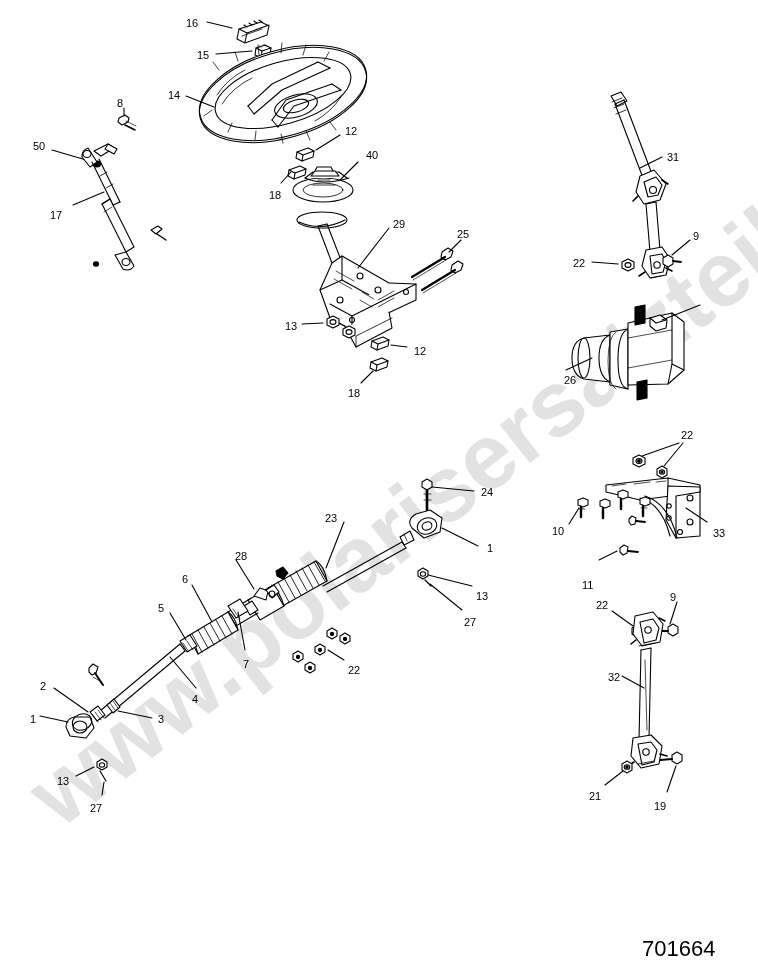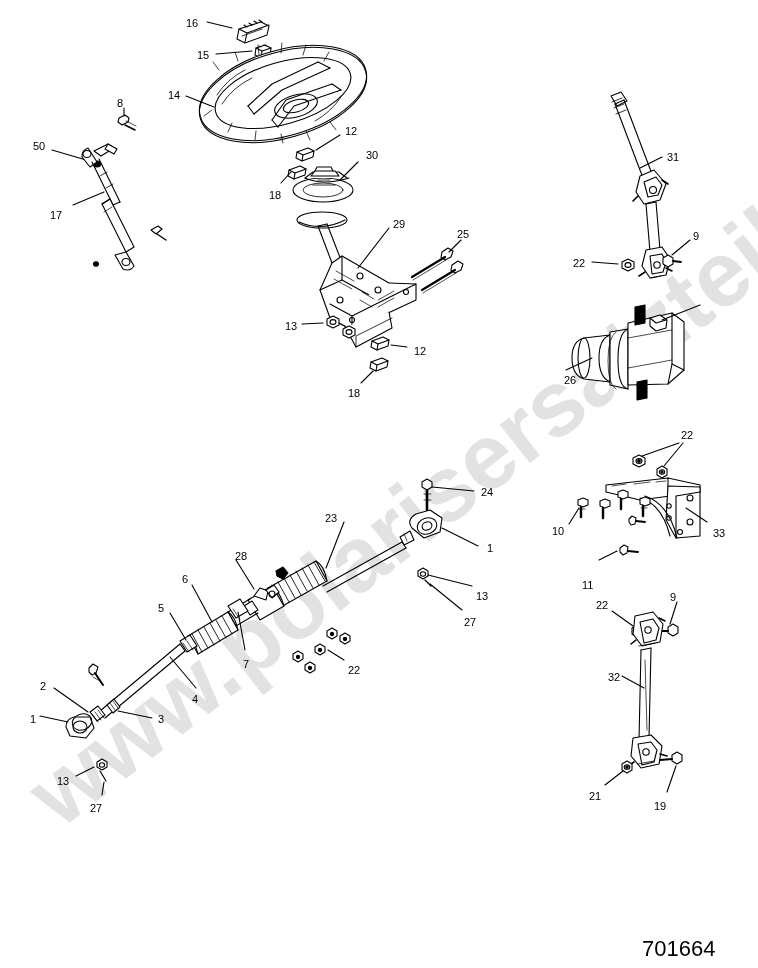--- a/index.html
+++ b/index.html
@@ -556,21 +556,21 @@
   </svg>
 
   <div id="callout-layer">
       <div class="callout" style="left: 186px; top: 18px;">16</div>
       <div class="callout" style="left: 197px; top: 50px;">15</div>
       <div class="callout" style="left: 168px; top: 90px;">14</div>
       <div class="callout" style="left: 117px; top: 98px;">8</div>
       <div class="callout" style="left: 33px; top: 141px;">50</div>
       <div class="callout" style="left: 50px; top: 210px;">17</div>
       <div class="callout" style="left: 345px; top: 126px;">12</div>
-      <div class="callout" style="left: 366px; top: 150px;">30</div>
+      <div class="callout" style="left: 366px; top: 150px;">40</div>
       <div class="callout" style="left: 269px; top: 190px;">18</div>
       <div class="callout" style="left: 393px; top: 219px;">29</div>
       <div class="callout" style="left: 457px; top: 229px;">25</div>
       <div class="callout" style="left: 285px; top: 321px;">13</div>
       <div class="callout" style="left: 414px; top: 346px;">12</div>
       <div class="callout" style="left: 348px; top: 388px;">18</div>
       <div class="callout" style="left: 667px; top: 152px;">31</div>
       <div class="callout" style="left: 573px; top: 258px;">22</div>
       <div class="callout" style="left: 693px; top: 231px;">9</div>
       <div class="callout" style="left: 564px; top: 375px;">26</div>

